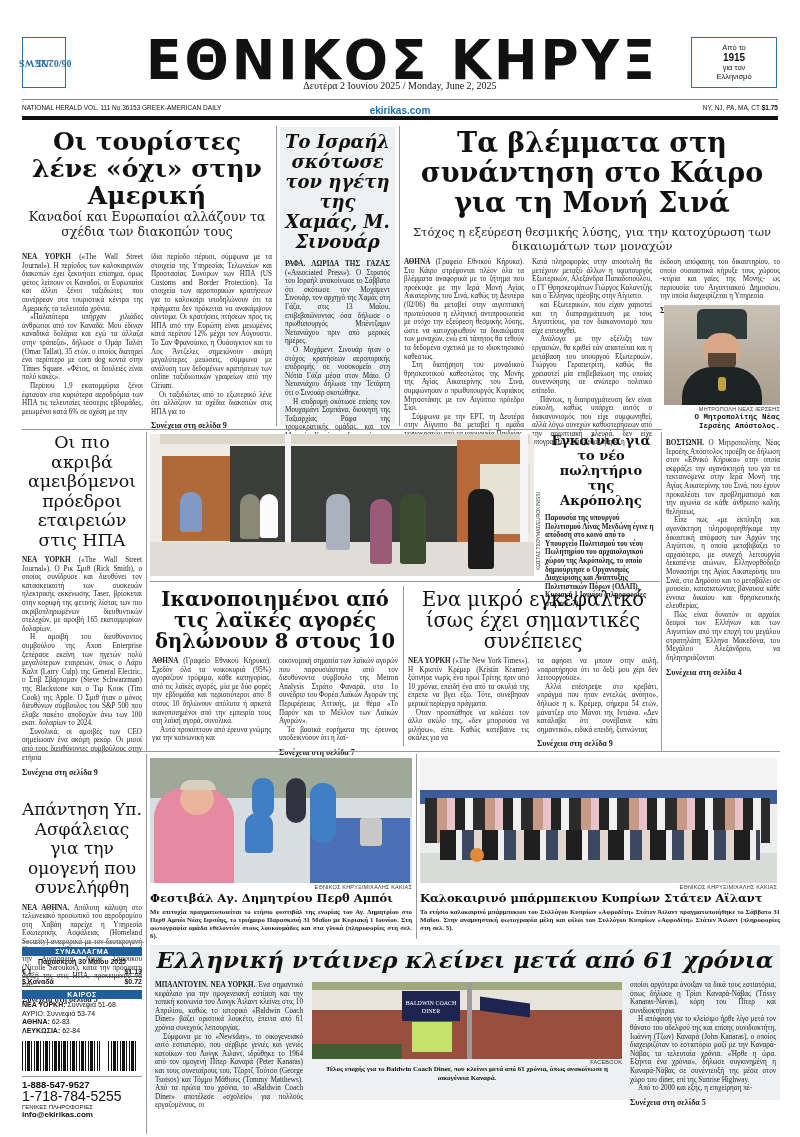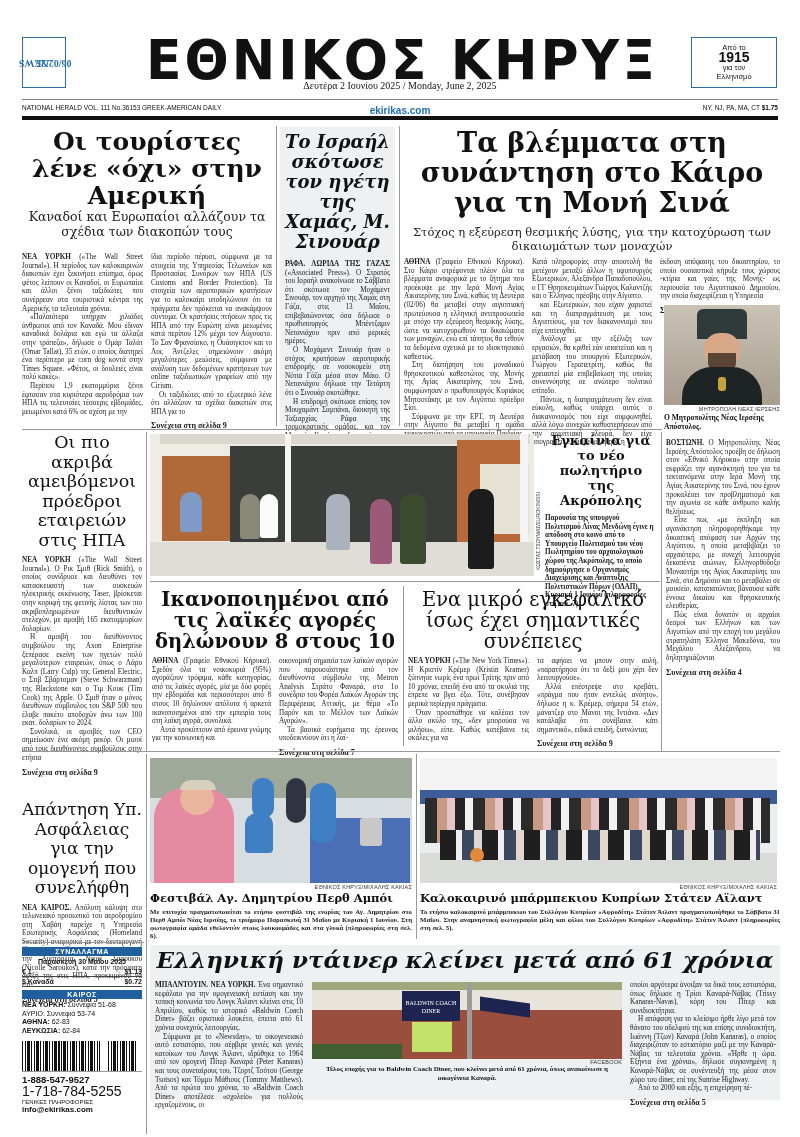--- a/index.html
+++ b/index.html
@@ -12,21 +12,21 @@
 .dateline{font-weight:bold}
 .cont{font-family:"Liberation Serif",serif;font-weight:bold;font-size:8px;color:#222;margin-top:6px}
 .rule{position:absolute;background:#999;height:1px}
 .vrule{position:absolute;background:#999;width:1px}
 .photo{position:absolute;overflow:hidden}
 .credit{font-family:"Liberation Sans",sans-serif;font-size:5.5px;color:#333;text-align:right;letter-spacing:.2px}
 
 .news-box{left:22px;top:37px;width:44px;height:51px;border:1.5px solid #2a6fa8;display:flex;align-items:center;justify-content:center}
 .news-box span{transform:rotate(-90deg);white-space:nowrap;font-family:"Liberation Serif",serif;font-weight:bold;color:#2a6fa8;font-size:10px;line-height:10px;text-align:center;display:block}
 .since-box{left:691px;top:37px;width:86px;height:51px;border:1.5px solid #2a6fa8;text-align:center;font-family:"Liberation Sans",sans-serif;font-size:7.5px;line-height:9px;padding-top:5px}
-.since-box b{font-size:14px;display:block;line-height:11px}
+.since-box b{font-size:10px;display:block;line-height:11px}
 .logo{left:132px;top:34px;width:540px;text-align:center;font-family:"DejaVu Sans",sans-serif;font-weight:bold;font-size:52px;letter-spacing:3px;line-height:52px;transform:scaleY(1.05)}
 .date-line{left:200px;top:80px;width:400px;text-align:center;font-family:"Liberation Serif",serif;font-size:10px}
 .info-bar{left:22px;top:99px;width:756px;height:18px;border-top:1px solid #888}
 .info-bar .l{position:absolute;left:0;top:4px;font-family:"Liberation Sans",sans-serif;font-size:6.5px}
 .info-bar .c{position:absolute;left:0;width:100%;top:5px;text-align:center;font-family:"Liberation Sans",sans-serif;font-weight:bold;font-size:10px;color:#1d6fb3}
 .info-bar .r{position:absolute;right:0;top:4px;font-family:"Liberation Sans",sans-serif;font-size:6.5px}
 .thick{left:22px;top:116px;width:756px;height:4px;background:#111}
 h1,h2,h3{font-weight:normal}
 .hl{text-align:center;font-family:"DejaVu Serif",serif;color:#111}
 .sub{text-align:center;font-family:"DejaVu Serif",serif;color:#222}
@@ -112,21 +112,21 @@
 </div>
 
 <div class="photo" style="left:664px;top:305px;width:116px;height:100px;background:linear-gradient(180deg,#c9c2b5 0%,#a89d8e 100%)">
   <div style="position:absolute;left:33px;top:4px;width:50px;height:30px;background:#2f3a3a;border-radius:6px 6px 0 0"></div>
   <div style="position:absolute;left:40px;top:28px;width:36px;height:34px;background:#d8a888;border-radius:45%"></div>
   <div style="position:absolute;left:44px;top:48px;width:28px;height:18px;background:#5a4434;border-radius:0 0 40% 40%"></div>
   <div style="position:absolute;left:18px;top:62px;width:80px;height:40px;background:#1e2424;border-radius:30px 30px 0 0"></div>
   <div style="position:absolute;left:54px;top:72px;width:8px;height:14px;background:#c6a23a;border-radius:3px"></div>
 </div>
 <div class="abs credit" style="left:664px;top:406px;width:116px">ΜΗΤΡΟΠΟΛΗ ΝΕΑΣ ΙΕΡΣΕΗΣ</div>
-<div class="abs" style="left:664px;top:413px;width:116px;text-align:left;font-family:Liberation Serif, serif;font-weight:bold;font-size:7.5px;line-height:9px">Ο Μητροπολίτης Νέας Ιερσέης Απόστολος.</div>
+<div class="abs" style="left:664px;top:413px;width:116px;text-align:right;font-family:Liberation Mono, monospace;font-weight:bold;font-size:7.5px;line-height:9px">Ο Μητροπολίτης Νέας Ιερσέης Απόστολος.</div>
 
 <div class="rule" style="left:22px;top:429px;width:640px"></div>
 
 <div class="abs" style="left:22px;top:433px;width:120px">
   <h1 class="hl" style="font-size:17.5px;line-height:19.5px">Οι πιο ακριβά αμειβόμενοι πρόεδροι εταιρειών στις ΗΠΑ</h1>
   <div class="body-text" style="margin-top:6px">
     <p><span class="dateline">ΝΕΑ ΥΟΡΚΗ</span> <span>(«The Wall Street Journal»). Ο Ρικ Σμιθ (Rick Smith), ο οποίος συνίδρυσε και διευθύνει τον κατασκευαστή των συσκευών ηλεκτρικής εκκένωσης Taser, βρίσκεται στην κορυφή της φετινής λίστας των πιο ακριβοπληρωμένων διευθυντικών στελεχών, με αμοιβή 165 εκατομμυρίων δολαρίων.</span></p>
     <p>Η αμοιβή του διευθύνοντος συμβούλου της Axon Enterprise ξεπέρασε εκείνη των ηγετών πολύ μεγαλύτερων εταιρειών, όπως ο Λάρυ Καλπ (Larry Culp) της General Electric, ο Στιβ Σβάρτσμαν (Steve Schwarzman) της Blackstone και ο Τιμ Κουκ (Tim Cook) της Apple. Ο Σμιθ ήταν ο μόνος διευθύνων σύμβουλος του S&amp;P 500 που έλαβε πακέτο αποδοχών άνω των 100 εκατ. δολαρίων το 2024.</p>
     <p>Συνολικά, οι αμοιβές των CEO σημείωσαν ένα ακόμη ρεκόρ. Οι μισοί από τους διευθύνοντες συμβούλους στην ετήσια</p>
   </div>
@@ -198,21 +198,21 @@
       <div class="cont">Συνέχεια στη σελίδα 9</div>
     </div>
   </div>
 </div>
 
 <div class="rule" style="left:22px;top:751px;width:758px"></div>
 
 <div class="abs" style="left:22px;top:800px;width:120px">
   <h1 class="hl" style="font-size:17px;line-height:19.5px">Απάντηση Υπ. Ασφάλειας για την ομογενή που συνελήφθη</h1>
   <div class="body-text" style="margin-top:6px">
-    <p><span class="dateline">ΝΕΑ ΚΑΙΡΟΣ.</span> <span>Απόλυτη κάλυψη στο τελωνειακό προσωπικό του αεροδρομίου στη Χαβάη παρείχε η Υπηρεσία Εσωτερικής Ασφάλειας (Homeland Security) αναφορικά με τον δευτερογενή έλεγχο και απέλαση της ομογενούς από την Αυστραλία, Νικόλ Σαρούκου (Nicolle Saroukos), κατά την πρόσφατη άφιξή της στις ΗΠΑ, προκειμένου να επι-</span></p>
+    <p><span class="dateline">ΝΕΑ ΑΘΗΝΑ.</span> <span>Απόλυτη κάλυψη στο τελωνειακό προσωπικό του αεροδρομίου στη Χαβάη παρείχε η Υπηρεσία Εσωτερικής Ασφάλειας (Homeland Security) αναφορικά με τον δευτερογενή έλεγχο και απέλαση της ομογενούς από την Αυστραλία, Νικόλ Σαρούκου (Nicolle Saroukos), κατά την πρόσφατη άφιξή της στις ΗΠΑ, προκειμένου να επι-</span></p>
   </div>
   <div class="cont">Συνέχεια στη σελίδα 5</div>
 </div>
 <div class="rule" style="left:22px;top:942px;width:122px"></div>
 <div class="vrule" style="left:146px;top:754px;height:380px"></div>
 
 <div class="photo" style="left:150px;top:758px;width:262px;height:125px;background:#d7dde0">
   <div style="position:absolute;left:0;top:0;width:262px;height:40px;background:#9fa99a"></div>
   <div style="position:absolute;left:160px;top:60px;width:100px;height:65px;background:#4a6fb7"></div>
   <div style="position:absolute;left:4px;top:30px;width:80px;height:95px;background:#e58aa0;border-radius:30px 30px 0 0"></div>
@@ -260,21 +260,21 @@
   <div class="wx" style="margin-top:2px">
     <div><b>ΝΕΑ ΥΟΡΚΗ:</b> <span>Συννεφιά 51-68</span></div>
     <div><span>ΑΥΡΙΟ:</span> <span>Συννεφιά 53-74</span></div>
     <div><b>ΑΘΗΝΑ:</b> <span>62-83</span></div>
     <div><b>ΛΕΥΚΩΣΙΑ:</b> <span>62-84</span></div>
   </div>
   <div style="display:flex;gap:8px">
     <div class="barcode" style="width:78px"></div>
     <div class="barcode" style="width:28px"></div>
   </div>
-  <div style="border-top:1px solid #999;padding-top:3px">
+  <div style="border-top:1px solid #999;margin-top:5px;padding-top:3px">
     <div class="sans" style="font-weight:bold;font-size:9.5px;line-height:10.5px">1-888-547-9527</div>
     <div class="sans" style="font-weight:normal;font-size:14px;line-height:10.5px">1-718-784-5255</div>
     <div class="sans" style="font-size:6px;margin-top:3px">ΓΕΝΙΚΕΣ ΠΛΗΡΟΦΟΡΙΕΣ</div>
     <div class="sans" style="font-weight:bold;font-size:8px">info@ekirikas.com</div>
   </div>
 </div>
 
 <div class="abs sidebar-gray" style="left:150px;top:945px;width:630px;height:155px">
   <h1 style="font-family:'DejaVu Serif',serif;font-style:italic;font-weight:bold;font-size:23px;line-height:28px;text-align:center;margin-top:1px">Ελληνική ντάινερ κλείνει μετά από 61 χρόνια</h1>
   <div class="body-text" style="position:absolute;left:5px;top:36px;width:148px">

